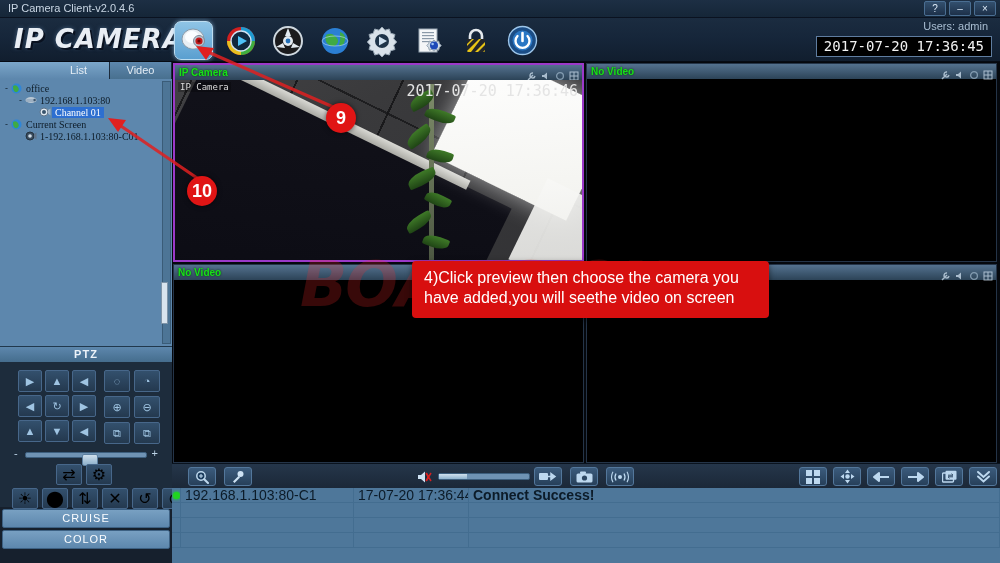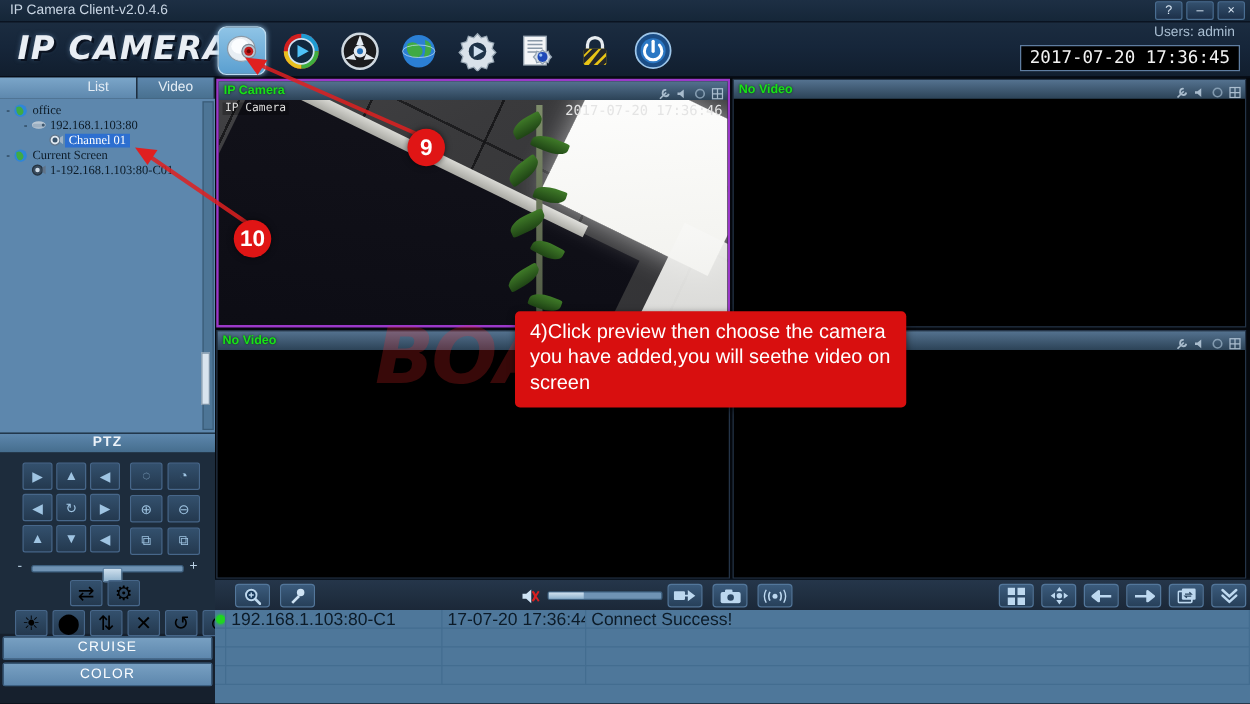--- a/index.html
+++ b/index.html
@@ -163,34 +163,34 @@
   .darkwall{ position:absolute; left:-30px; top:44px; width:340px; height:200px;
     background:linear-gradient(160deg,#12121a,#0a0a12); transform:rotate(26deg);}
   .plant{ position:absolute; left:228px; top:4px; width:60px; height:190px;}
   .leaf{ position:absolute; background:linear-gradient(#3f7a28,#1f4415);
          border-radius:60% 10% 60% 10%;}
   .stem{ position:absolute; left:26px; top:0; width:5px; height:190px;
          background:linear-gradient(#7e8c6a,#4a5440);}
 
   .osd{ position:absolute; left:3px; top:2px; font-size:9px; color:#dcdcdc;
         font-family:"DejaVu Sans Mono", monospace; background:rgba(0,0,0,.25); padding:0 2px;}
-  .osdtime{ position:absolute; right:4px; top:2px; font-size:11px; color:#e4e4e4;
+  .osdtime{ position:absolute; right:4px; top:2px; font-size:15px; color:#e4e4e4;
         font-family:"DejaVu Sans Mono", monospace; }
 
   
   .watermark{
     position:absolute; left:300px; top:248px; width:420px;
     font-size:62px; font-weight:bold; font-style:italic;
     color:rgba(255,40,40,.22); letter-spacing:-2px;
     font-family:"DejaVu Sans", sans-serif; pointer-events:none;
   }
 
   
   .callout{
-    position:absolute; left:412px; top:249px; width:313px;
+    position:absolute; left:412px; top:261px; width:357px;
     background:#d80f0f; border-radius:4px; padding:7px 10px 9px 12px;
     color:#fff; font-size:16px; line-height:1.28;
     box-shadow:0 2px 6px rgba(0,0,0,.5);
   }
   .badge{
     position:absolute; width:30px; height:30px; border-radius:50%;
     background:#e01515; color:#fff; font-size:18px; font-weight:bold;
     display:flex;align-items:center;justify-content:center;
     box-shadow:0 0 5px rgba(0,0,0,.6); z-index:40;
   }
@@ -217,21 +217,21 @@
             background:#4e779a; }
   .loghdr{ display:flex; height:16px; background:linear-gradient(#6b94b7,#4f7a9d);
            border-bottom:1px solid #2c4a66;}
   .lh{ font-size:10px; font-weight:bold; color:#ffffff; text-align:center; line-height:15px;
        border-right:1px solid #2c4a66; }
   .lh.c0{ width:9px; } .lh.c1{ width:173px;} .lh.c2{ width:115px;} .lh.c3{ flex:1;}
   .lrow{ display:flex; height:15px; border-bottom:1px solid #436d90; align-items:center;}
   .lc{ font-size:14px; color:#0c1b28; padding-left:4px; border-right:1px solid #436d90;
        height:15px; line-height:14px; overflow:hidden; white-space:nowrap;}
   .lc.c0{ width:9px; padding:0; display:flex;align-items:center;justify-content:center;}
-  .lc.c1{ width:173px;} .lc.c2{ width:115px;} .lc.c3{ flex:1;}
+  .lc.c1{ width:173px;} .lc.c2{ width:115px;} .lc.c3{ flex:1;font-weight:bold;}
   .dot{ width:7px;height:7px;border-radius:50%;background:#21d421; box-shadow:0 0 3px #0f0;}
   .lempty{ height:15px; border-bottom:1px solid #436d90; display:flex;}
   .lempty div{ border-right:1px solid #436d90; height:15px;}
 </style>
 </head>
 <body>
 
 <div id="app">
 
   <div class="titlebar">

